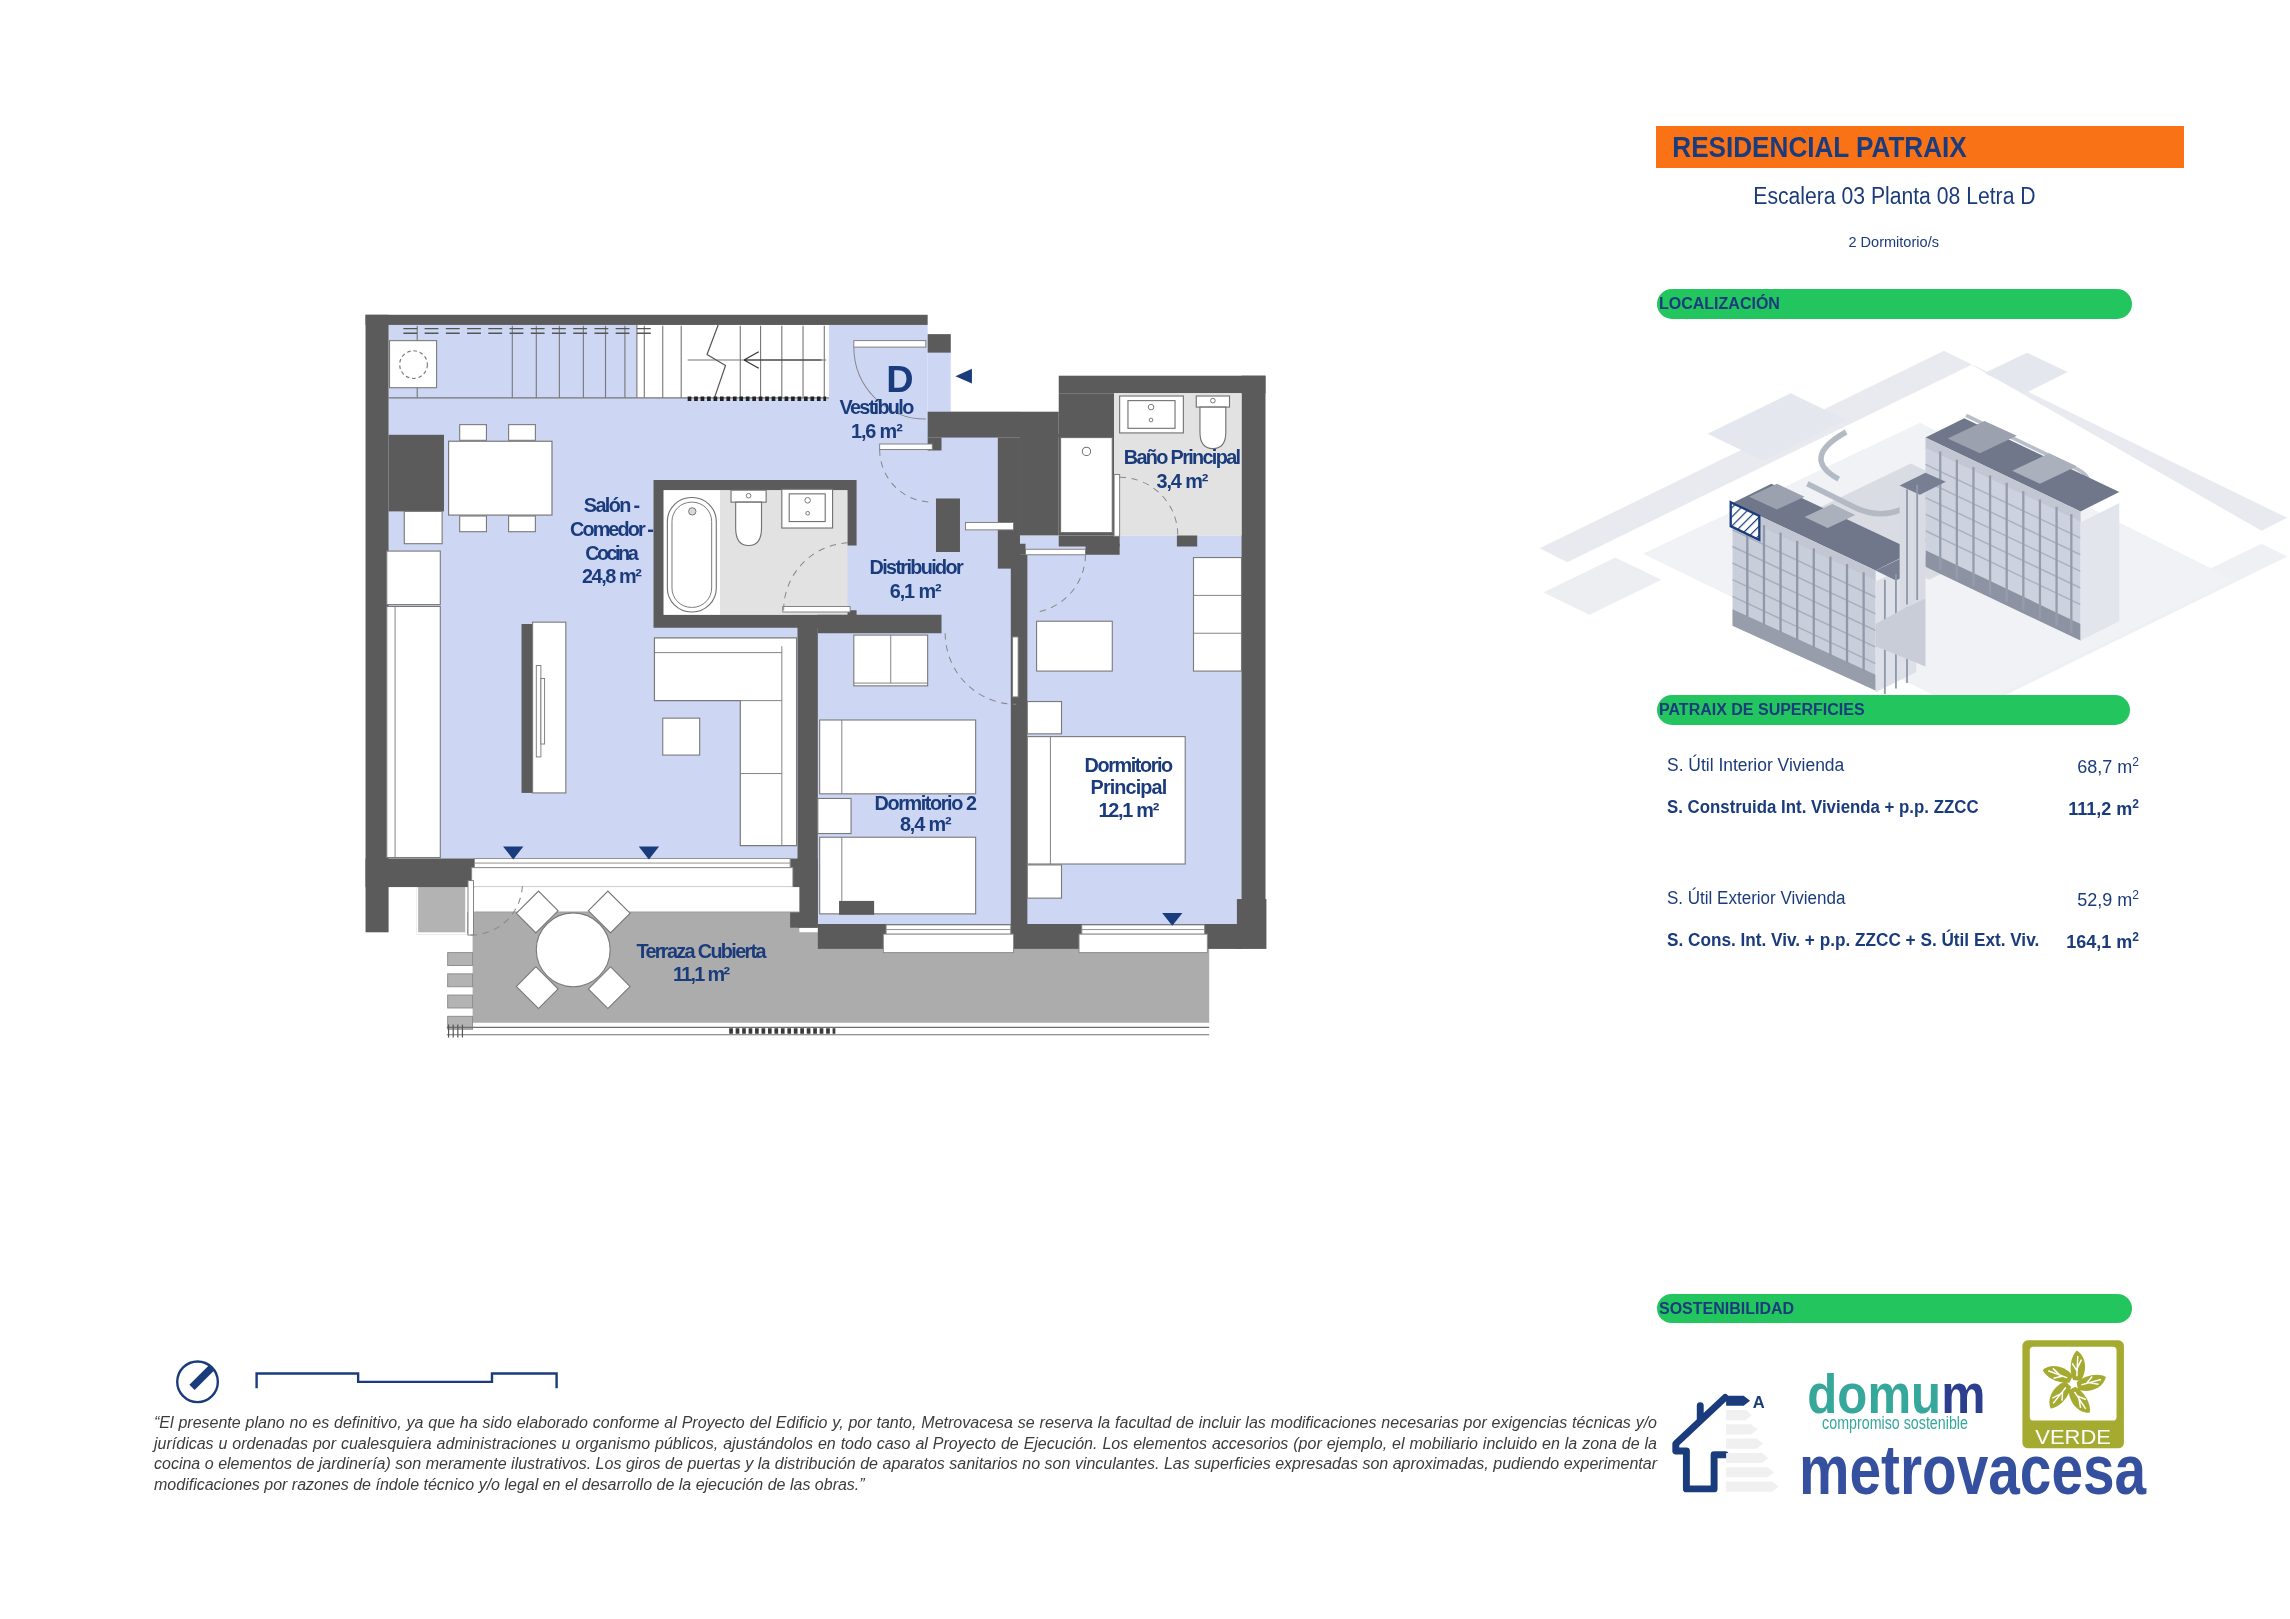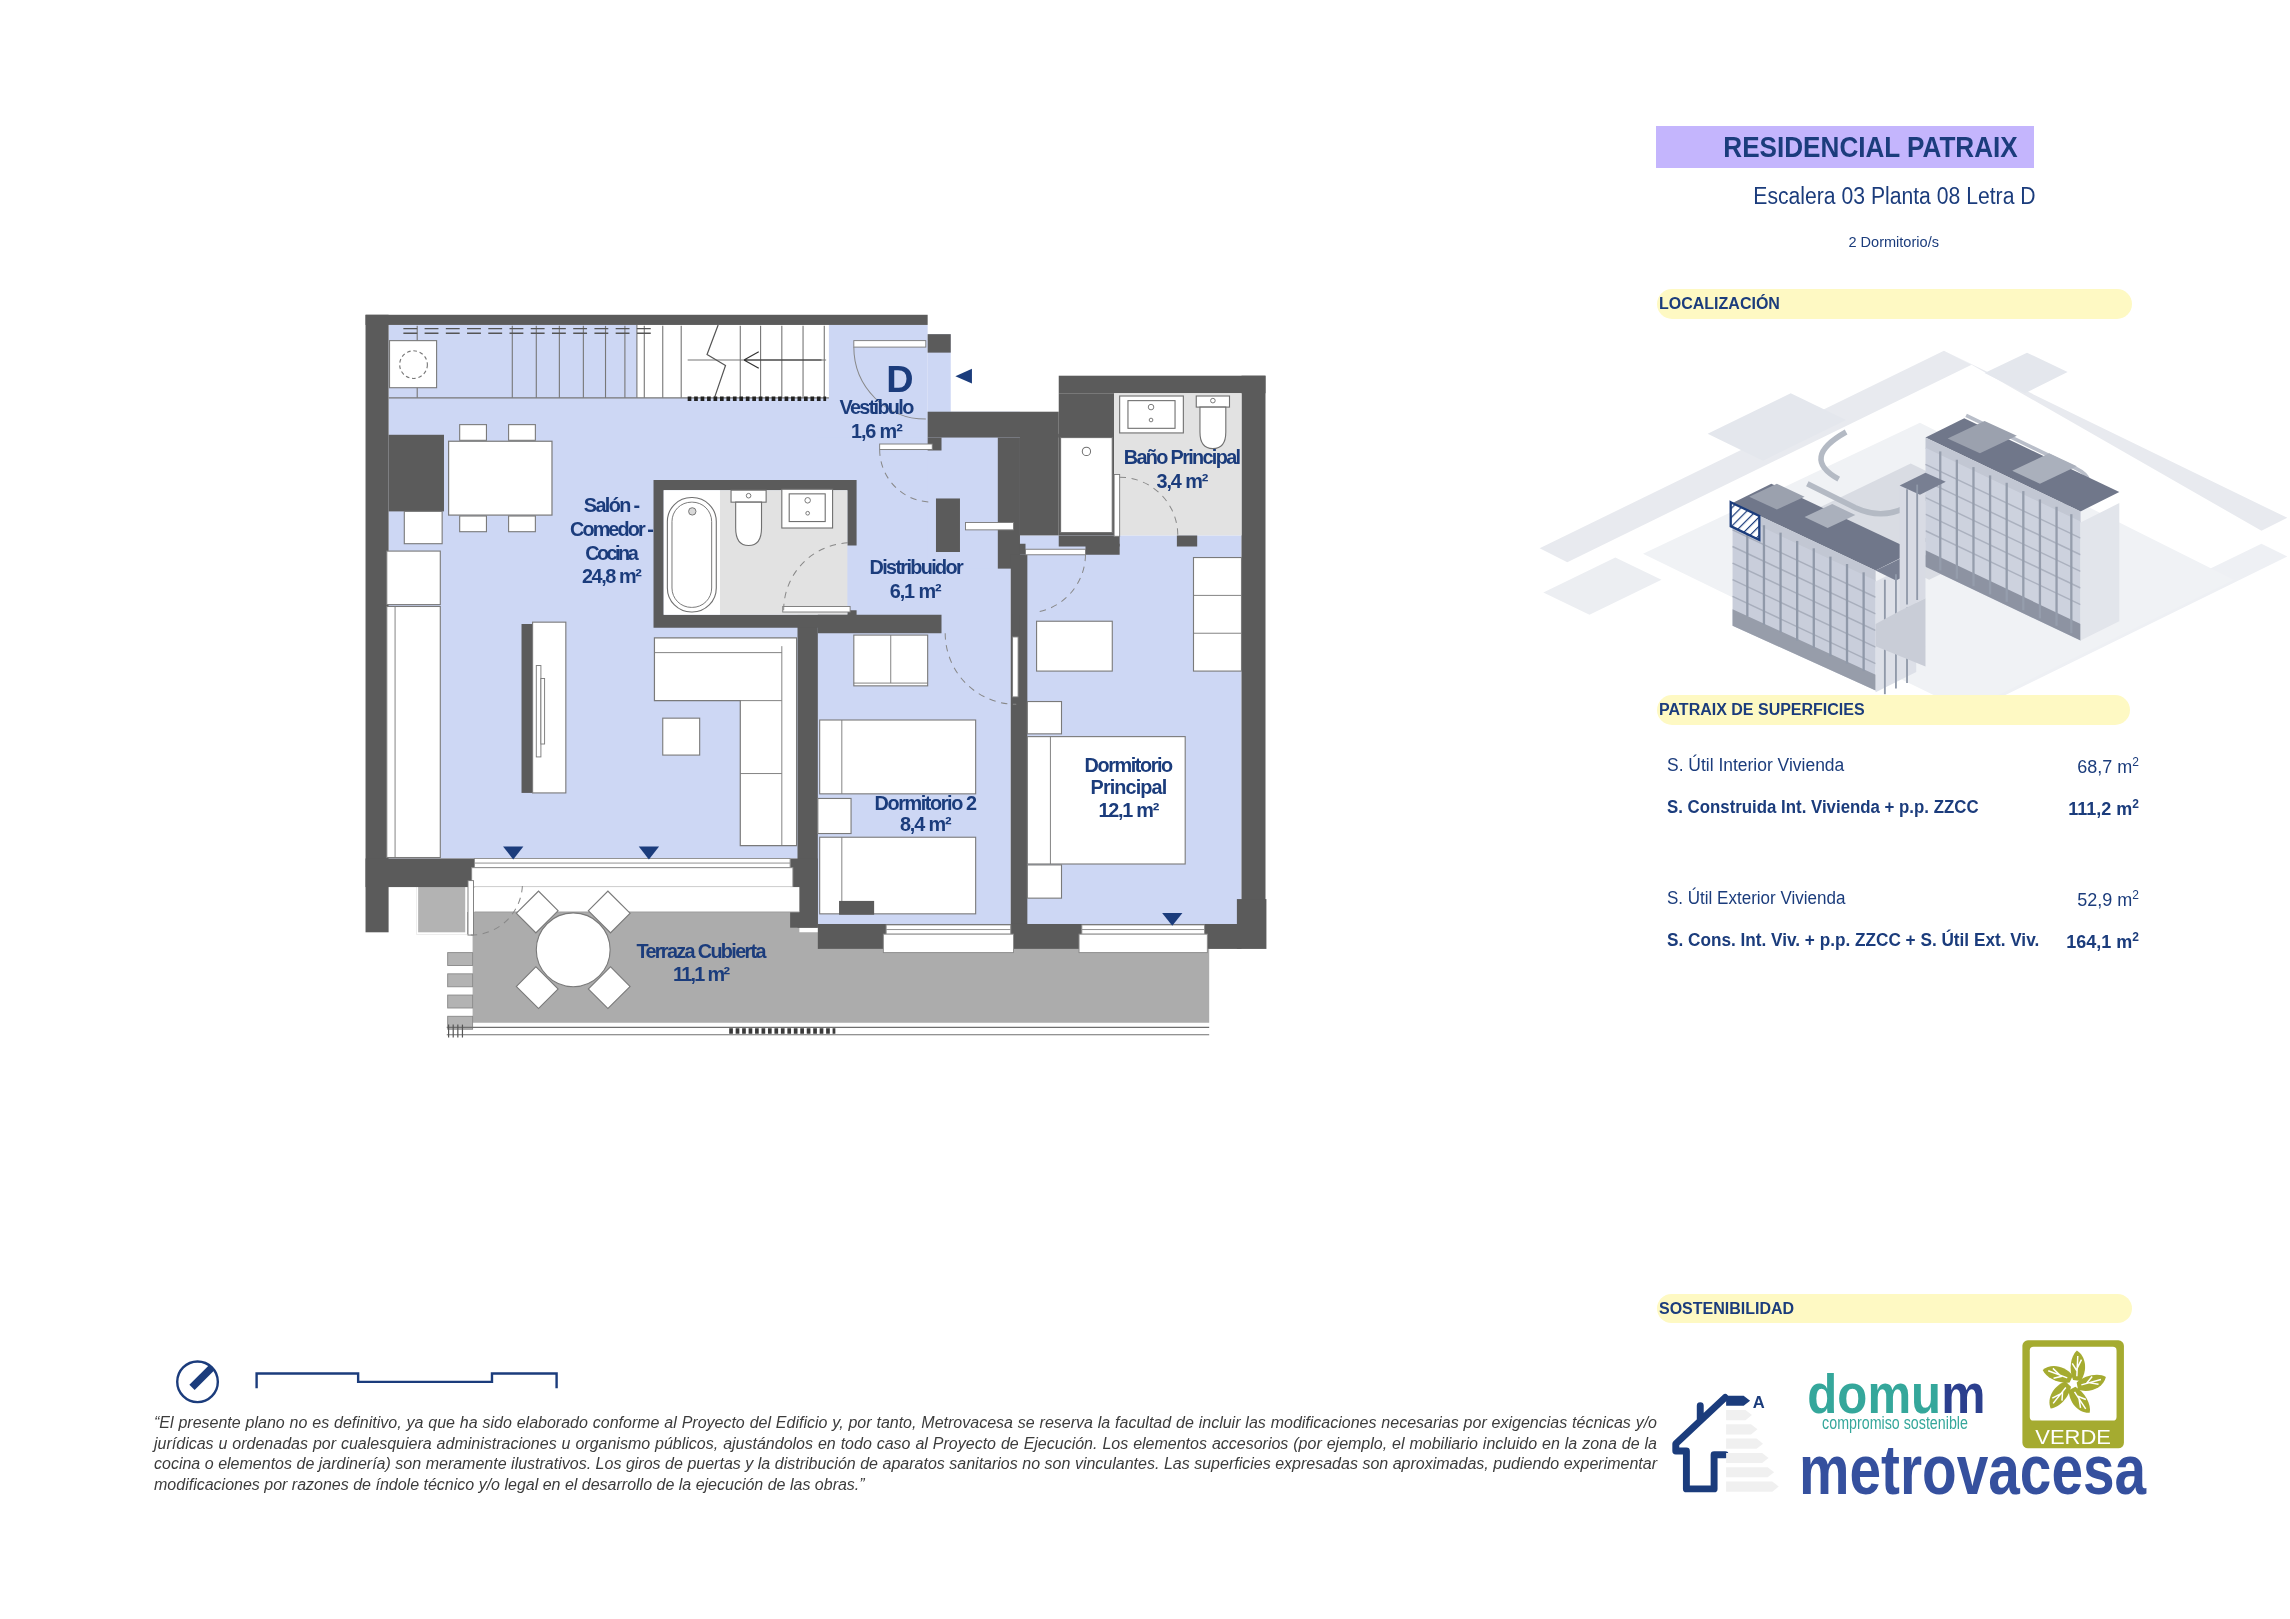--- a/index.html
+++ b/index.html
@@ -1,19 +1,19 @@
 <!DOCTYPE html>
 <html style="font-size:14.8px"><head>
 <meta charset="utf-8">
 <style>
   html,body{margin:0;padding:0;background:#ffffff;}
   body{width:2291px;height:1620px;position:relative;font-family:"Liberation Sans",sans-serif;overflow:hidden;}
   .abs{position:absolute;}
   .navy{color:#1b3c7c;}
-  .bar{background:#fef9c3;color:#1b3c7c;font-weight:bold;font-size:16px;letter-spacing:0px;padding-left:2px;box-sizing:border-box;border-radius:15px;}
+  .bar{background:#22c55e;color:#1b3c7c;font-weight:bold;font-size:16px;letter-spacing:0px;padding-left:2px;box-sizing:border-box;border-radius:15px;}
 </style>
 </head>
 <body>
 
 <div class="abs" style="left:0;top:0;">
 <svg width="2291" height="1620" viewBox="0 0 2482 1755" font-family="Liberation Sans, sans-serif">
 <defs>
   <pattern id="hatchNavy" width="7" height="7" patternUnits="userSpaceOnUse" patternTransform="rotate(45)">
     <rect width="7" height="7" fill="#ffffff"></rect>
     <line x1="0" y1="0" x2="0" y2="7" stroke="#1b3c7c" stroke-width="2.6"></line>
@@ -484,21 +484,21 @@
   <text x="2246" y="1564" fill="#ffffff" font-size="22px" text-anchor="middle" textLength="82" lengthAdjust="spacingAndGlyphs">VERDE</text>
 </g>
 
 <g id="metrovacesa">
   <text x="1949" y="1619" font-size="77px" font-weight="bold" fill="#35509e" textLength="376" lengthAdjust="spacingAndGlyphs">metrovacesa</text>
 </g>
 
 </svg>
 </div>
 
-<div class="abs" style="left:1656px;top:126px;width:378px;height:42px;background:#c4b5fd;text-align:right;">
+<div class="abs" style="left:1656px;top:126px;width:528px;height:42px;background:#f97316;text-align:left;">
   <span class="navy" style="display:inline-block;font-size:29px;font-weight:bold;line-height:42px;transform:scaleX(0.90);transform-origin:center;">RESIDENCIAL PATRAIX</span>
 </div>
 
 <div class="abs navy" style="left:1656px;top:183px;width:476px;text-align:center;font-size:23px;"><span style="display:inline-block;transform:scaleX(0.92);transform-origin:center;">Escalera 03 Planta 08 Letra D</span></div>
 
 <div class="abs navy" style="left:1656px;top:233px;width:476px;text-align:center;font-size:15px;"><span style="display:inline-block;transform:scaleX(0.97);transform-origin:center;">2 Dormitorio/s</span></div>
 
 <div class="abs bar" style="left:1657px;top:289px;width:475px;height:30px;line-height:30px;">LOCALIZACIÓN</div>
 
 <div class="abs bar" style="left:1657px;top:695px;width:473px;height:30px;line-height:30px;">PATRAIX DE SUPERFICIES</div>

